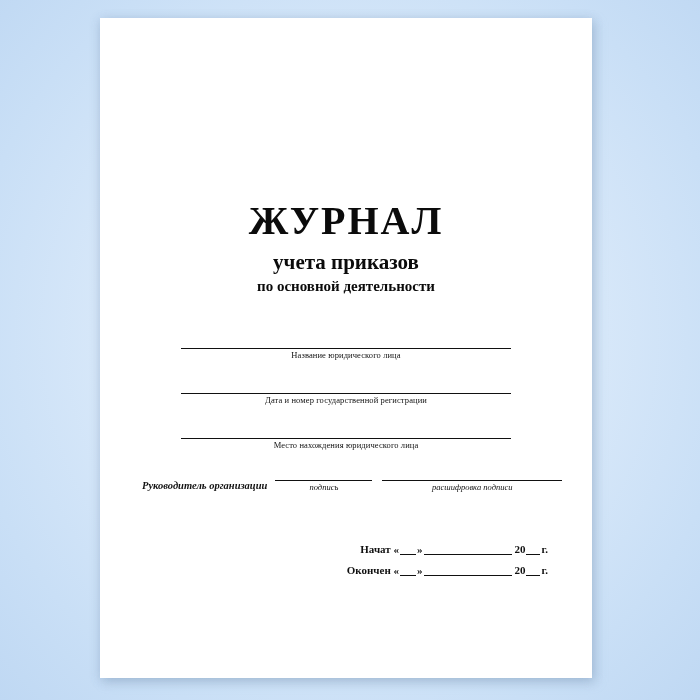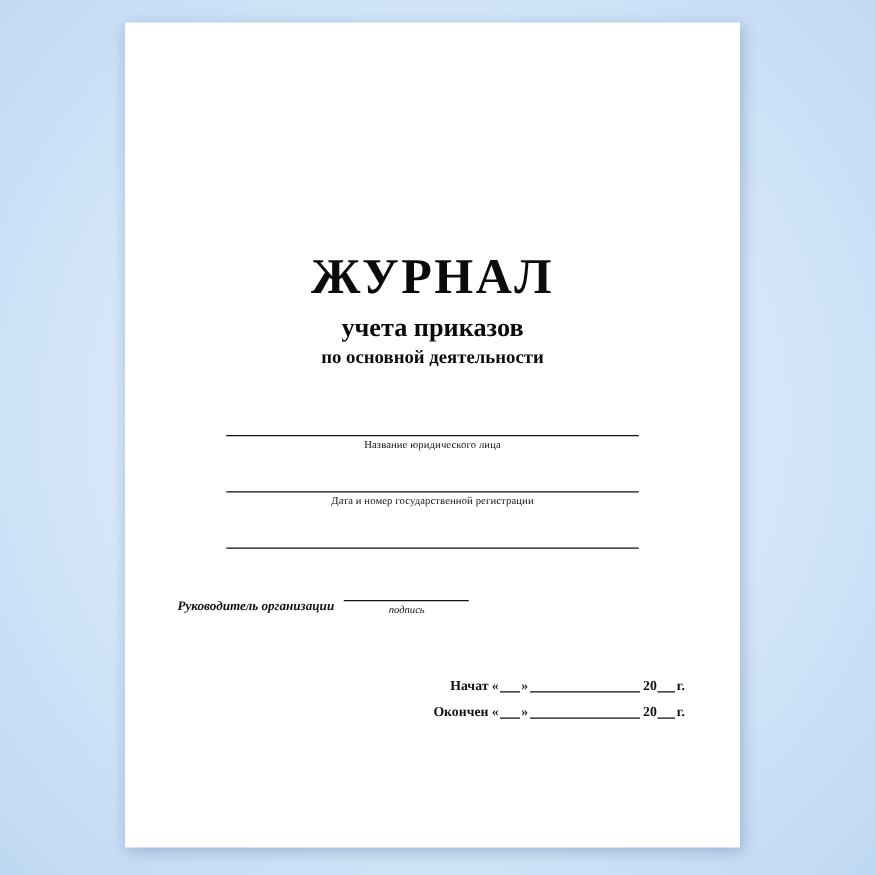--- a/index.html
+++ b/index.html
@@ -194,28 +194,33 @@
       <div class="caption">Дата и номер государственной регистрации</div>
     </div>
 
     <div class="field" id="field-name">
       <div class="rule"></div>
       <div class="caption">Название юридического лица</div>
     </div>
 
     <div class="field" id="field-addr">
       <div class="rule"></div>
+      <div class="caption">Место нахождения юридического лица</div>
     </div>
 
     <div class="head-row">
       <div class="head-label">Руководитель организации</div>
       <div class="sig-group">
         <div class="rule"></div>
         <div class="caption">подпись</div>
       </div>
+      <div class="sig-group wide">
+        <div class="rule"></div>
+        <div class="caption">расшифровка подписи</div>
+      </div>
     </div>
 
     <div class="dates">
       <div class="date-line">
         <span>Начат</span>
         <span>«</span><span class="blank-sm"></span><span>»</span><span class="blank-lg"></span><span>20</span><span class="blank-xs"></span><span>г.</span>
       </div>
       <div class="date-line">
         <span>Окончен</span>
         <span>«</span><span class="blank-sm"></span><span>»</span><span class="blank-lg"></span><span>20</span><span class="blank-xs"></span><span>г.</span>

